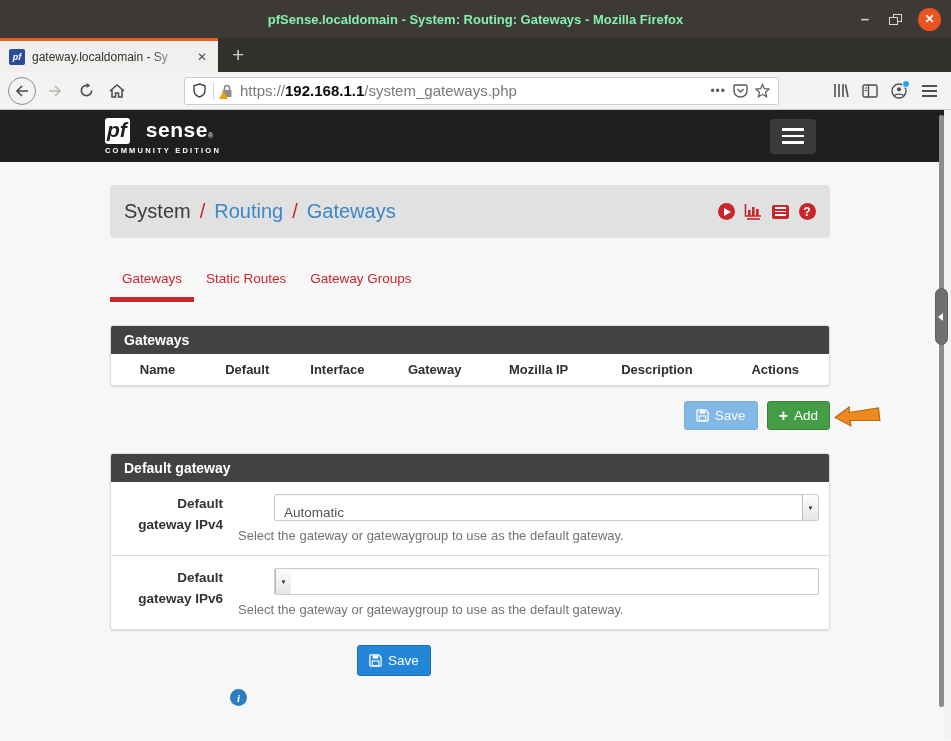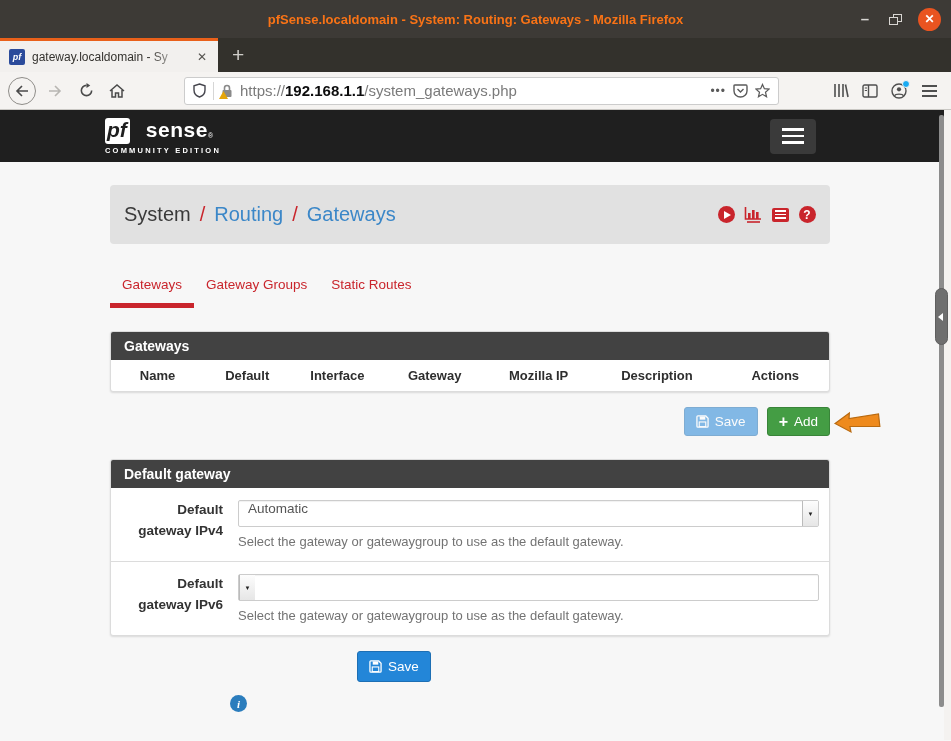--- a/index.html
+++ b/index.html
@@ -1,20 +1,20 @@
 <!DOCTYPE html>
 <html><head>
 <meta charset="utf-8">
 <style>
   * { margin:0; padding:0; box-sizing:border-box; }
   html,body { width:951px; height:741px; overflow:hidden; font-family:"Liberation Sans", sans-serif; background:#f7f7f7; }
 
   
   .titlebar { height:38px; background:#3d3a36; position:relative; display:flex; align-items:center; justify-content:center; }
-  .titlebar-title { color:#f97316; font-size:13px; font-weight:bold; }
+  .titlebar-title { color:#86efac; font-size:13px; font-weight:bold; }
   .win-controls { position:absolute; right:10px; top:0; height:38px; display:flex; align-items:center; gap:16px; }
   .win-min { color:#d8d6d2; font-size:15px; font-weight:bold; line-height:10px; padding:0 4px; }
   .win-restore { width:13px; height:11px; position:relative; }
   .win-restore .sq1 { position:absolute; right:0; top:0; width:9px; height:8px; border:1.5px solid #d8d6d2; background:#3d3a36; }
   .win-restore .sq2 { position:absolute; left:0; bottom:0; width:9px; height:8px; border:1.5px solid #d8d6d2; background:#3d3a36; }
   .win-close { width:23px; height:23px; border-radius:50%; background:#E95420; color:#fff; font-size:12px; font-weight:bold; display:flex; align-items:center; justify-content:center; }
 
   
   .tabbar { height:34px; background:#33312c; display:flex; align-items:stretch; }
   .btab { width:218px; background:#f2f0ee; border-top:3px solid #E9601A; display:flex; align-items:center; padding:0 8px 0 9px; gap:7px; }
@@ -50,21 +50,21 @@
   .pf-logo-box { background:#fff; color:#1f1f1f; font-weight:bold; font-style:italic; font-size:21px; padding:0 3px 2px 2px; border-radius:3px; line-height:24px; }
   .pf-logo-sense { font-weight:bold; font-size:21px; line-height:24px; letter-spacing:.5px;padding-left:16px; }
   .pf-logo-reg { font-size:7px; line-height:8px; margin-top:14px; }
   .pf-logo-edition { font-size:7.5px; letter-spacing:2.2px; font-weight:bold; margin-top:2px; color:#fff; }
   .pf-burger { margin-left:auto; margin-right:14px; width:46px; height:35px; background:#3a3a3a; border-radius:4px; display:flex; flex-direction:column; align-items:center; justify-content:center; gap:4px; }
   .pf-burger i { display:block; width:22px; height:2.5px; background:#fff; }
 
   .container { width:720px; margin-left:110px; }
 
   
-  .crumbbar { margin-top:23px; height:59px; background:#e1e1e1; border-radius:4px; display:flex; align-items:center; padding:0 14px; }
+  .crumbbar { margin-top:23px; height:53px; background:#e1e1e1; border-radius:4px; display:flex; align-items:center; padding:0 14px; }
   .crumbs { font-size:20px; color:#3a3a3a; display:flex; gap:9px; align-items:center; }
   .crumb-sep { color:#c9252c; }
   .crumb-link { color:#3b87c8; }
   .crumb-icos { margin-left:auto; display:flex; align-items:center; gap:9px; }
   .cico { width:18px; height:18px; display:flex; align-items:center; justify-content:center; }
   .red-circle { width:17px; height:17px; border-radius:50%; background:#c9252c; color:#fff; display:flex; align-items:center; justify-content:center; }
   .play-tri { width:0; height:0; border-left:7px solid #fff; border-top:4.5px solid transparent; border-bottom:4.5px solid transparent; margin-left:2px; }
   .q-glyph { font-size:12px; font-weight:bold; }
   .list-ico { width:17px; height:14px; background:#c9252c; border-radius:2px; display:flex; flex-direction:column; justify-content:center; gap:2px; padding:0 3px; }
   .list-ico i { display:block; height:1.5px; background:#fff; }
@@ -87,21 +87,21 @@
   .btn-add { background:#449d44; border-color:#398439; }
   .btn-add .plus { font-size:16px; font-weight:bold; line-height:14px; }
   .btn-primary { background:#2386d8; border-color:#1d6fb4; height:31px; }
   .annot-arrow { position:absolute; left:calc(100% + 3px); top:3px; transform:rotate(-4deg); }
 
   
   .form-row { display:flex; padding:12px 0; }
   .form-row.divided { border-bottom:1px solid #dcdcdc; }
   .flabel { width:127px; padding-right:15px; text-align:right; font-size:13.5px; font-weight:bold; color:#333; line-height:1.55; }
   .fctrl { flex:1; padding-right:10px; }
-  .select { height:27px; border:1px solid #ccc; border-radius:2px; background:#fff; display:flex; align-items:flex-start; box-shadow:inset 0 1px 1px rgba(0,0,0,.06); }
+  .select { height:27px; border:1px solid #ccc; border-radius:2px; background:#fff; display:flex; align-items:flex-end; box-shadow:inset 0 1px 1px rgba(0,0,0,.06);margin-left:36px; }
   .select-value { flex:1; padding-left:9px; font-size:13.5px; color:#555; }
   .select-arrow { width:16px; align-self:stretch; border-left:1px solid #bbb; background:linear-gradient(#fdfdfd,#e6e6e6); display:flex; align-items:center; justify-content:center; font-size:6px; color:#222; }
   .fhelp { margin-top:7px; font-size:13px; color:#737373; }
 
   .bottom-save { margin-left:247px; margin-top:15px; }
   .info-ico { margin:13px 0 0 120px; width:17px; height:17px; border-radius:50%; background:#2b7dbd; color:#fff; font-size:11px; font-weight:bold; font-family:"Liberation Serif", serif; font-style:italic; display:flex; align-items:center; justify-content:center; }
 
   
   .right-gutter { position:absolute; top:0; right:0; width:7px; height:100%; background:#f4f2f0; }
   .sb-track { position:absolute; top:5px; right:7px; width:5px; height:592px; background:#8c8c8c; border-radius:2px; }
@@ -270,22 +270,22 @@
             </span>
           </span>
         <span class="cico">
             <span class="red-circle q-glyph">?</span>
           </span>
       </div>
     </div>
 
     <div class="sectabs">
       <span class="sectab active">Gateways</span>
+      <span class="sectab">Static Routes</span>
       <span class="sectab">Gateway Groups</span>
-      <span class="sectab">Static Routes</span>
     </div>
 
     <div class="panel">
       <div class="panel-heading">Gateways</div>
       <table class="gw">
         <thead>
           <tr>
             <th style="width:13%">Name</th>
             <th style="width:12%">Default</th>
             <th style="width:13%">Interface</th>

